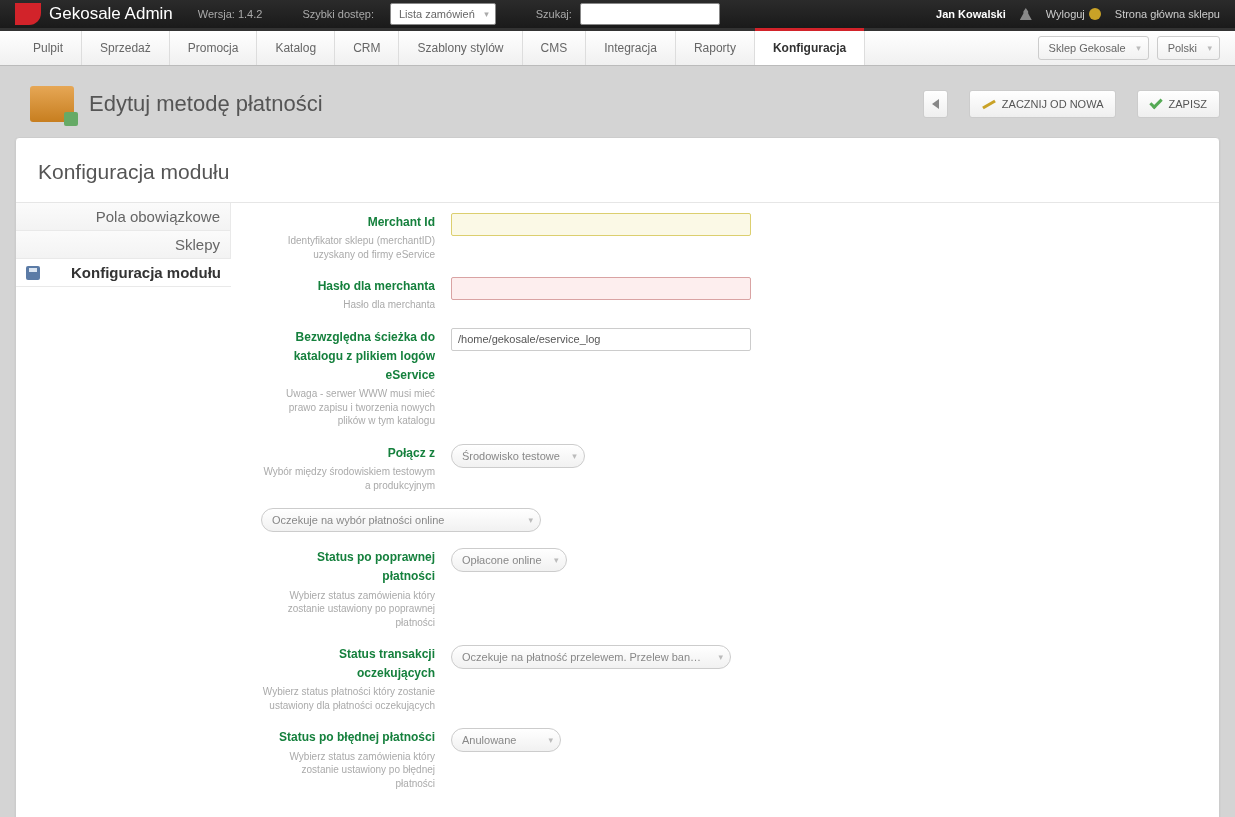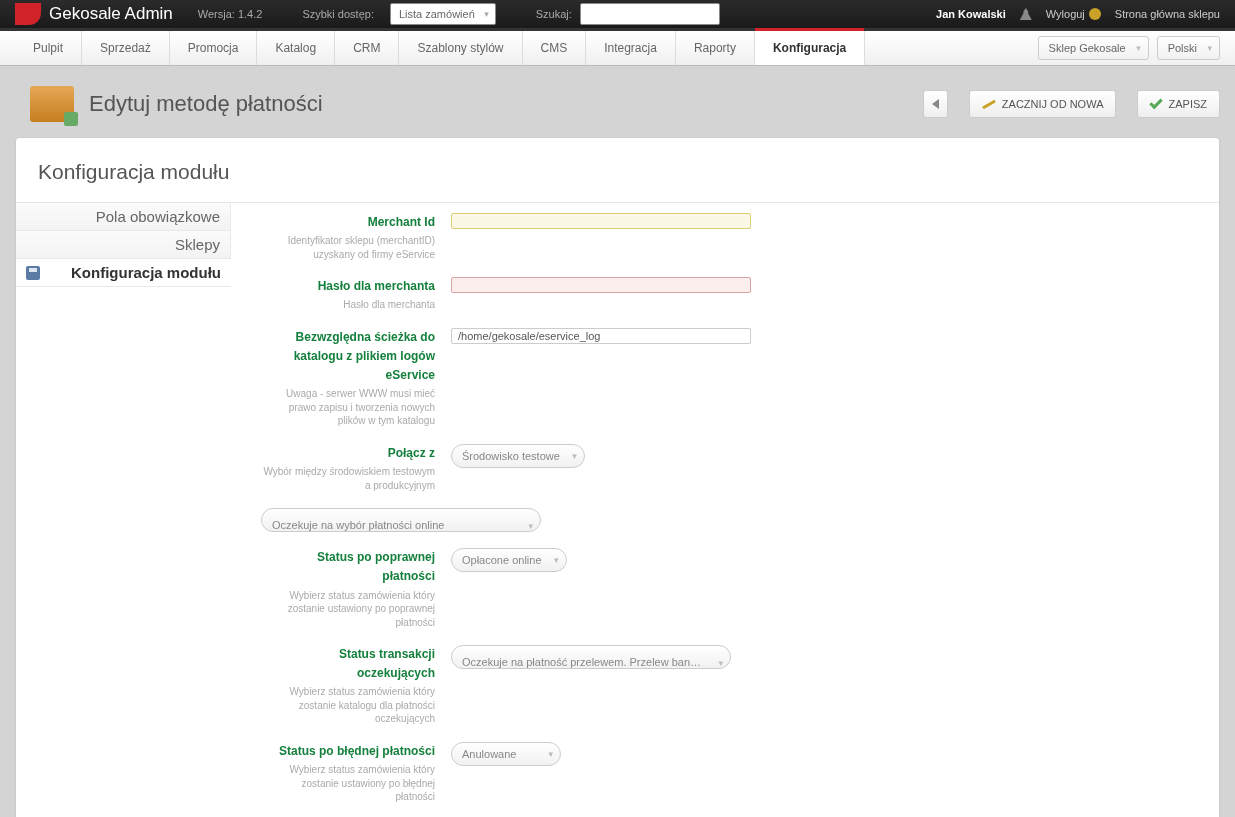--- a/index.html
+++ b/index.html
@@ -153,33 +153,33 @@
   .row {
     display: flex; align-items: flex-start; margin-bottom: 16px;
   }
   .row .labelcol {
     width: 190px; flex: 0 0 190px; text-align: right; padding-right: 16px;
   }
   .row label { font-size: 12px; font-weight: bold; color: #15803d; line-height: 1.6; display: block; }
   .row .help { font-size: 10px; color: #aaa; line-height: 1.35; margin-top: 2px; }
   .row .field { }
   input.txt {
-    width: 300px; height: 16px; border: 1px solid #ccc; border-radius: 2px;
+    width: 300px; height: 23px; border: 1px solid #ccc; border-radius: 2px;
     padding: 0 6px; font-size: 11px; color: #555;
   }
   input.txt.warn { background: #fbf9e6; border-color: #dccf6f; }
   input.txt.err  { background: #fdeeee; border-color: #d9a3a3; }
   .gsel {
     height: 24px; border: 1px solid #ccc; border-radius: 12px;
     background: linear-gradient(#fff,#f1f1f1);
     padding: 0 24px 0 10px; font-size: 11px; color: #888;
     display: inline-flex; align-items: center; position: relative;
     min-width: 110px; max-width: 280px; cursor: pointer;
   }
-  .gsel.wide { min-width: 280px; align-items: flex-end; }
+  .gsel.wide { min-width: 280px; }
   .gsel span.val { white-space: nowrap; overflow: hidden; text-overflow: ellipsis; }
   .gsel::after { content: "▾"; position: absolute; right: 7px; color: #bbb; font-size: 9px; }
 </style>
 </head>
 <body>
 
 <div class="topbar">
   <div class="logo"></div>
   <span class="brand">Gekosale Admin</span>
   <span class="version">Wersja: 1.4.2</span>
@@ -337,21 +337,21 @@
         <div class="field">
           <span class="gsel">
               <span class="val">Opłacone online</span>
             </span>
         </div>
       </div>
 
       <div class="row">
         <div class="labelcol">
           <label>Status transakcji oczekujących</label>
-          <div class="help">Wybierz status zamówienia który zostanie katalogu dla płatności oczekujących</div>
+          <div class="help">Wybierz status płatności który zostanie ustawiony dla płatności oczekujących</div>
         </div>
         <div class="field">
           <span class="gsel wide">
               <span class="val">Oczekuje na płatność przelewem. Przelew bankowy</span>
             </span>
         </div>
       </div>
 
       <div class="row">
         <div class="labelcol">

